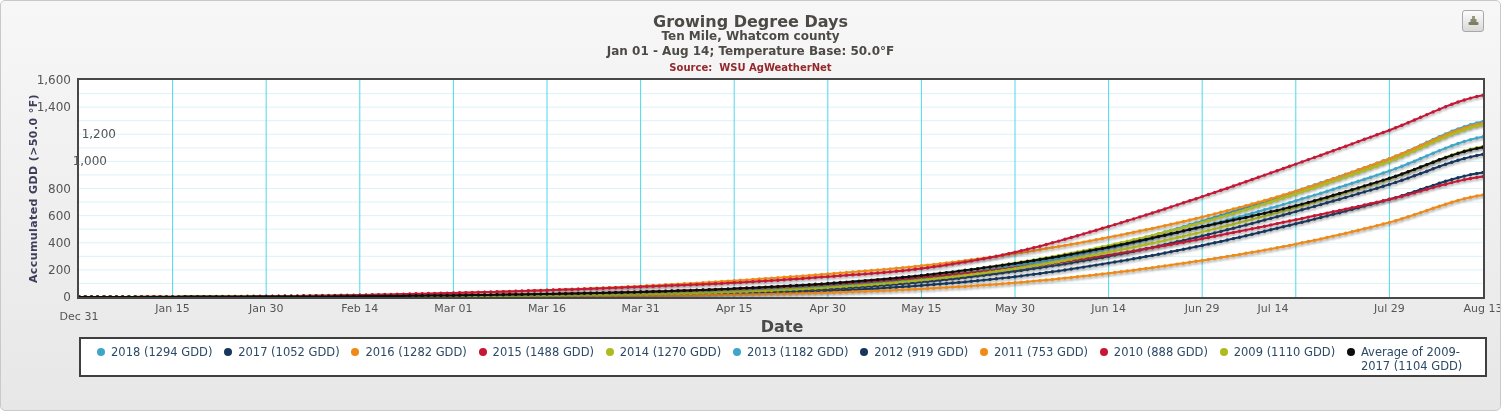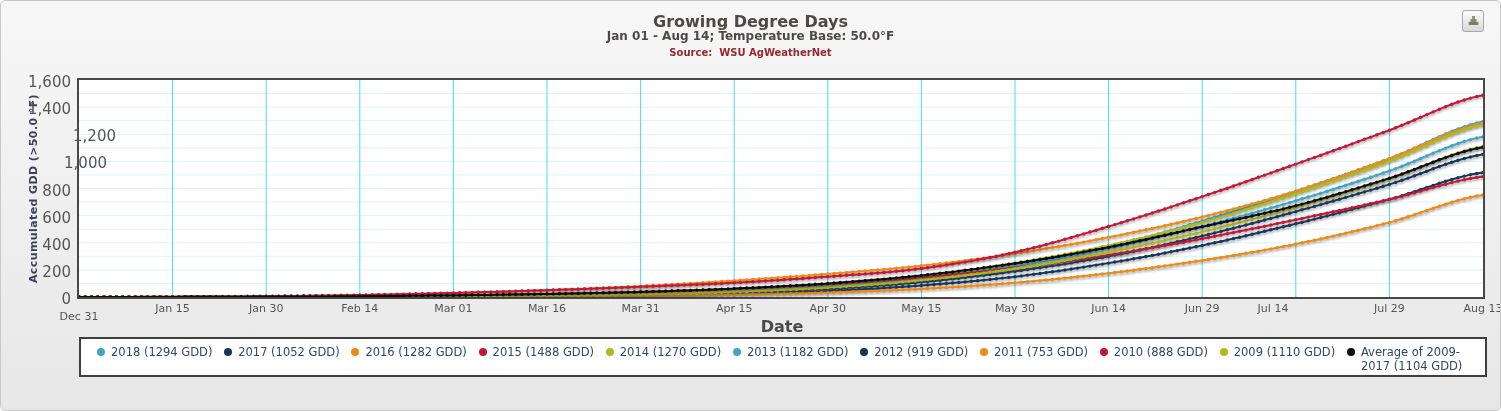--- a/index.html
+++ b/index.html
@@ -24,21 +24,21 @@
   }
   .y-title{
     position:absolute;left:-78px;top:181px;width:220px;text-align:center;
     transform:rotate(-90deg);
     font-size:11px;font-weight:bold;color:#3d3d5c;letter-spacing:.4px;
   }
   .x-title{
     position:absolute;left:77px;top:316px;width:1408px;text-align:center;
     font-size:16px;font-weight:bold;color:#4a4a4a;
   }
-  .ytick{position:absolute;left:0;width:70px;text-align:right;font-size:15px;color:#555;}
+  .ytick{position:absolute;left:0;width:70px;text-align:right;font-size:12px;color:#555;}
   .xtick{position:absolute;top:301px;width:90px;text-align:center;font-size:11px;color:#555;}
   .plot{
     position:absolute;left:76px;top:77px;width:1408px;height:221px;
     box-sizing:border-box;border:2px solid #474747;background:#ffffff;
   }
   .plot svg{display:block;}
   .sg{filter:drop-shadow(0 2px 1px rgba(70,70,70,.40));}
   .legend{
     position:absolute;left:78px;top:336px;width:1408px;height:40px;
     box-sizing:border-box;border:2px solid #3f3f3f;background:#ffffff;
@@ -50,20 +50,21 @@
   .legend-label{font-size:11.5px;color:#2c4a66;white-space:nowrap;line-height:14px;}
   .legend-item.wrap .legend-label{white-space:normal;width:108px;line-height:14px;}
 </style>
 </head>
 <body>
 
 <div class="widget">
 
   <div class="titles">
     <div class="t-main">Growing Degree Days</div>
+    <div class="t-sub">Ten Mile, Whatcom county</div>
     <div class="t-range">Jan 01 - Aug 14; Temperature Base: 50.0°F</div>
     <div class="t-source">Source:  WSU AgWeatherNet</div>
   </div>
 
   <button class="export-btn">
     <span style="display:flex;">
       <svg width="13" height="12" viewBox="0 0 13 12">
         <rect x="5" y="1" width="3" height="3" fill="#9a9a7e"></rect>
         <rect x="3.5" y="4" width="6" height="3" fill="#8a8a6e"></rect>
         <rect x="1.5" y="7" width="10" height="3" rx="1" fill="#7e7e64"></rect>

